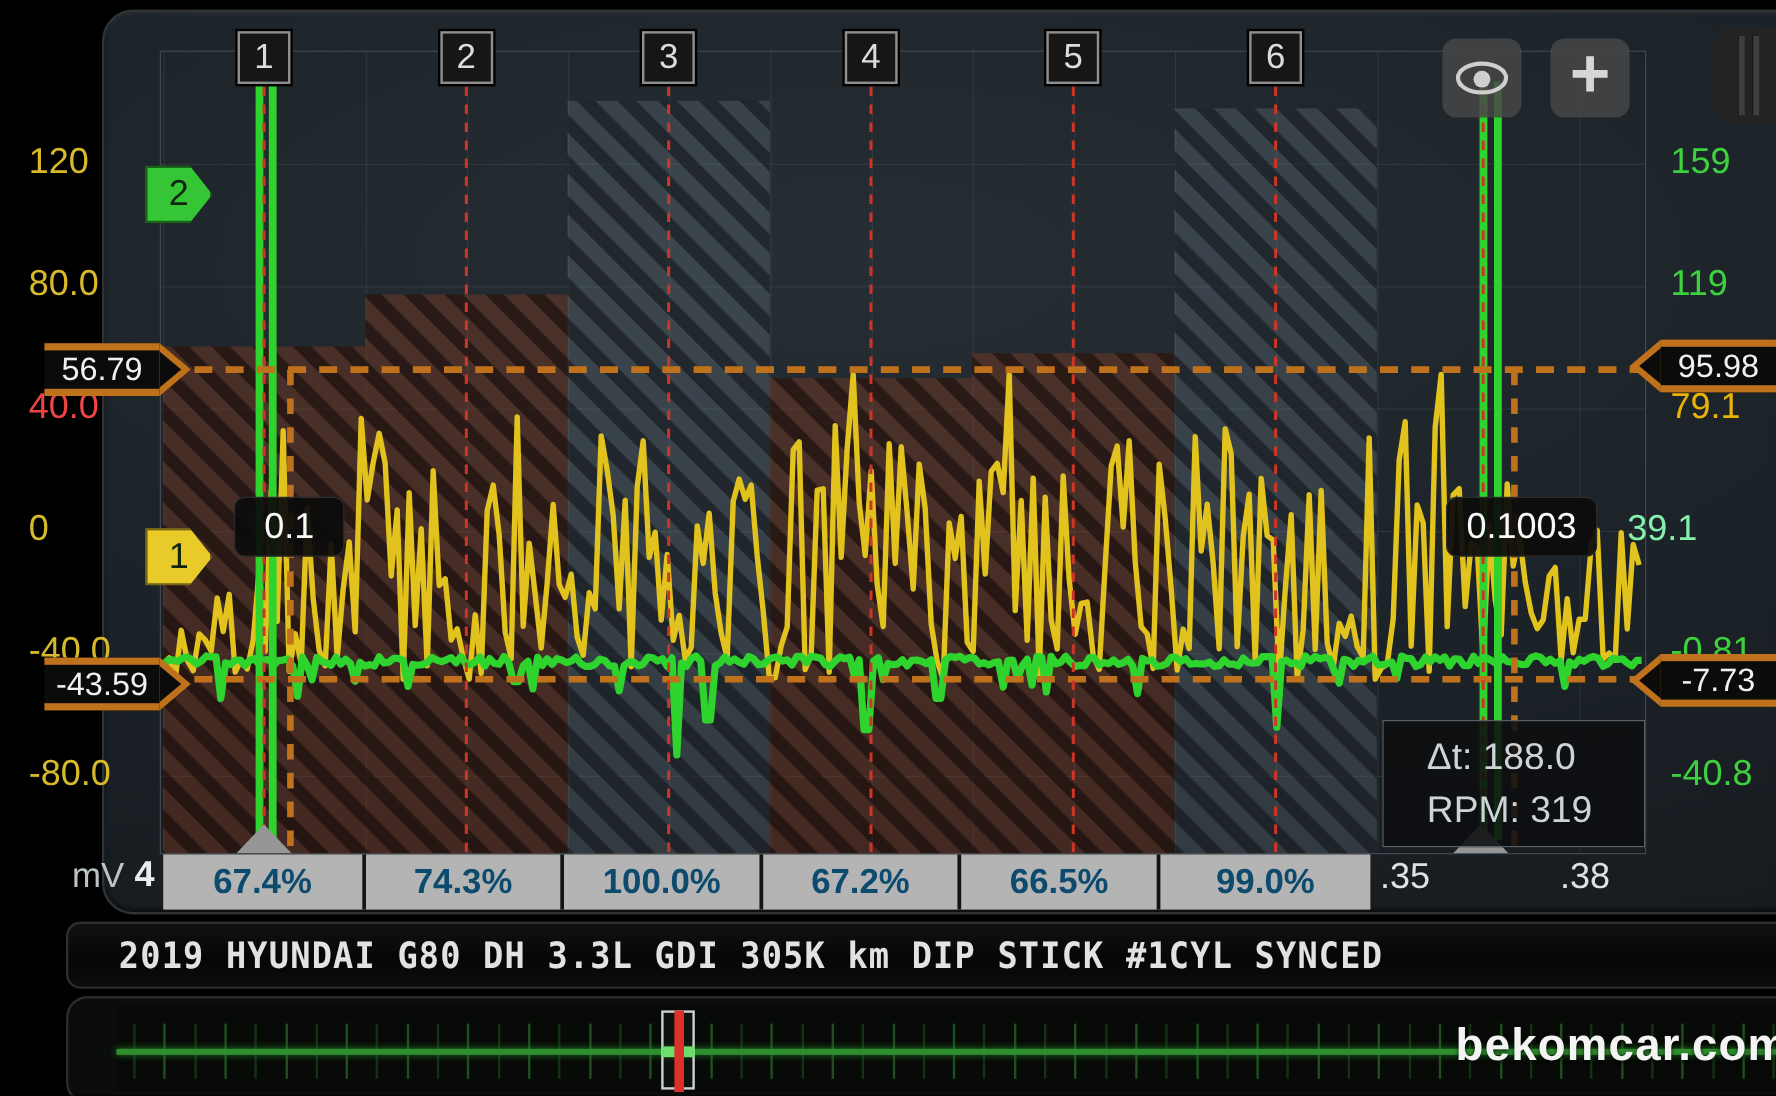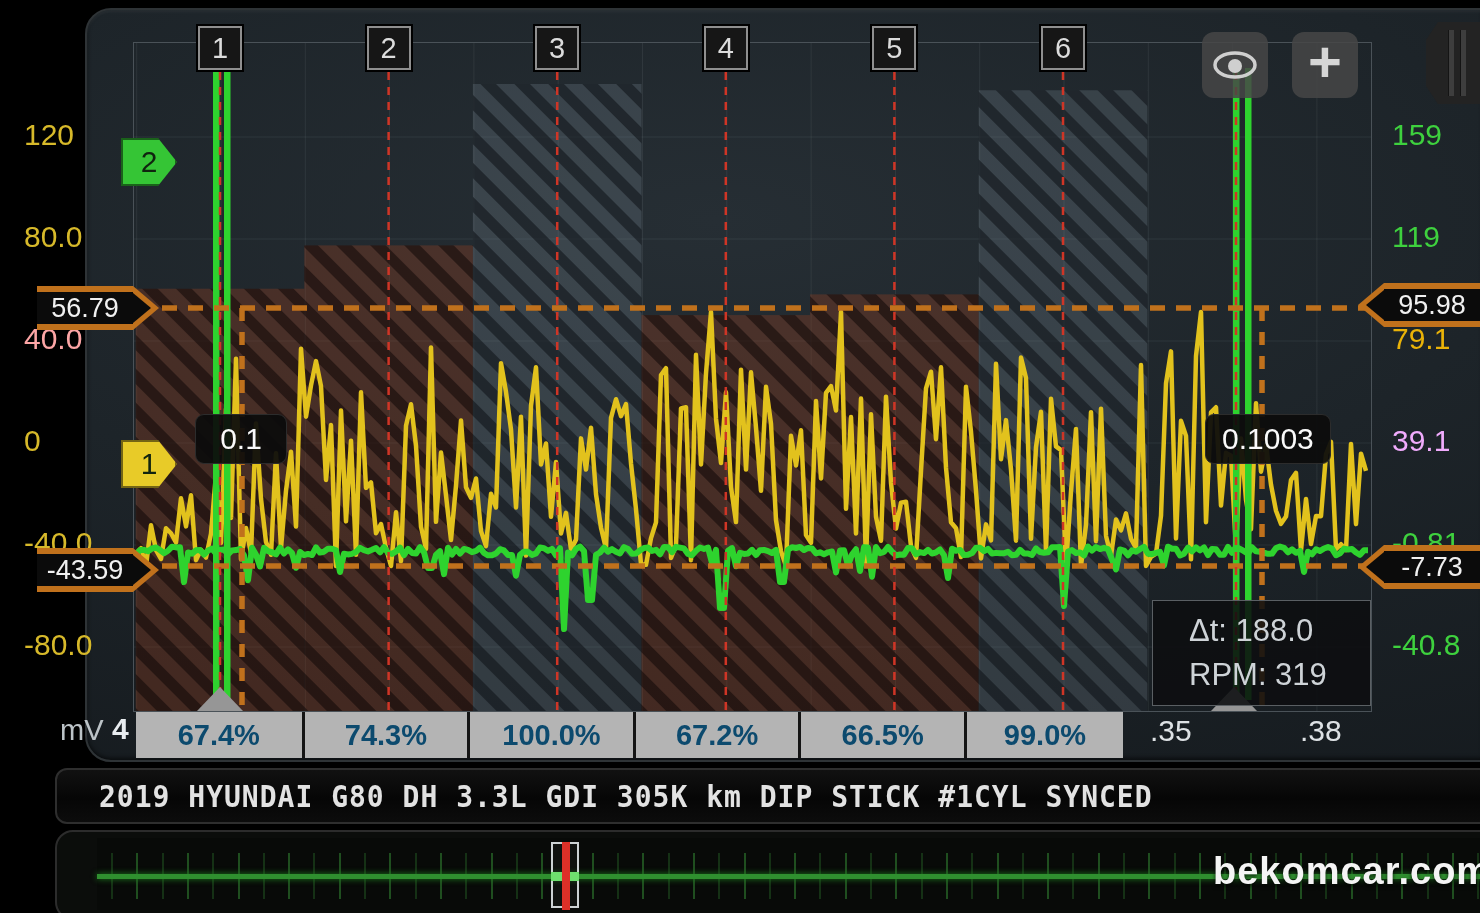--- a/index.html
+++ b/index.html
@@ -143,30 +143,30 @@
   <g id="g-triggers">
       <polygon points="64,669 110,669 87,645" fill="#969696"></polygon>
       <polygon points="1078,669 1124,669 1101,645" fill="#969696"></polygon>
     </g>
   <rect x="0.5" y="0.5" width="1238" height="669" fill="none" stroke="#4a5258" stroke-width="1"></rect>
 </svg>
 
 <div id="left-axis">
     <div class="axis-label axis-left" style="position:absolute;left:24px;top:118px;color:#d7b92a;">120</div>
     <div class="axis-label axis-left" style="position:absolute;left:24px;top:220px;color:#d7b92a;">80.0</div>
-    <div class="axis-label axis-left" style="position:absolute;left:24px;top:322px;color:#fca5a5;">40.0</div>
+    <div class="axis-label axis-left" style="position:absolute;left:24px;top:322px;color:#ef4444;">40.0</div>
     <div class="axis-label axis-left" style="position:absolute;left:24px;top:424px;color:#d7b92a;">0</div>
     <div class="axis-label axis-left" style="position:absolute;left:24px;top:526px;color:#d7b92a;">-40.0</div>
     <div class="axis-label axis-left" style="position:absolute;left:24px;top:628px;color:#d7b92a;">-80.0</div>
   </div>
 <div id="right-axis">
     <div class="axis-label" style="position:absolute;left:1392px;top:118px;color:#3ed13e;">159</div>
     <div class="axis-label" style="position:absolute;left:1392px;top:220px;color:#3ed13e;">119</div>
     <div class="axis-label" style="position:absolute;left:1392px;top:322px;color:#eab308;text-align:center;">79.1</div>
-    <div class="axis-label" style="position:absolute;left:1392px;top:424px;color:#f0abfc;text-align:right;">39.1</div>
+    <div class="axis-label" style="position:absolute;left:1356px;top:424px;color:#86efac;text-align:right;">39.1</div>
     <div class="axis-label" style="position:absolute;left:1392px;top:526px;color:#3ed13e;">-0.81</div>
     <div class="axis-label" style="position:absolute;left:1392px;top:628px;color:#3ed13e;">-40.8</div>
   </div>
 <div id="mv-unit" class="abs">mV</div>
 <div id="x-partial" class="abs">4</div>
 <div id="x-labels">
     <div class="xlab" style="position:absolute;left:1150px;">.35</div>
     <div class="xlab" style="position:absolute;left:1300px;">.38</div>
   </div>
 
@@ -206,21 +206,21 @@
   <div>Δt: 188.0</div>
   <div>RPM: 319</div>
 </div>
 
 <div id="pct-row" class="abs">
     <div class="pct-box" style="width: 165.6px;">67.4%</div>
     <div class="pct-box" style="width: 165.6px;">74.3%</div>
     <div class="pct-box" style="width: 165.6px;">100.0%</div>
     <div class="pct-box" style="width: 165.6px;">67.2%</div>
     <div class="pct-box" style="width: 165.6px;">66.5%</div>
-    <div class="pct-box" style="width: 159px;">99.0%</div>
+    <div class="pct-box" style="width: 178px;">99.0%</div>
   </div>
 
 <div class="tool-btn" style="left:1202px;top:32px;">
   <svg width="46" height="32" viewBox="0 0 46 32">
     <ellipse cx="23" cy="16" rx="20" ry="12" fill="none" stroke="#cfcfcf" stroke-width="3.5"></ellipse>
     <circle cx="23" cy="17" r="7" fill="#cfcfcf"></circle>
   </svg>
 </div>
 <div class="tool-btn" style="left:1292px;top:32px;">
   <span id="plus-glyph">+</span>

